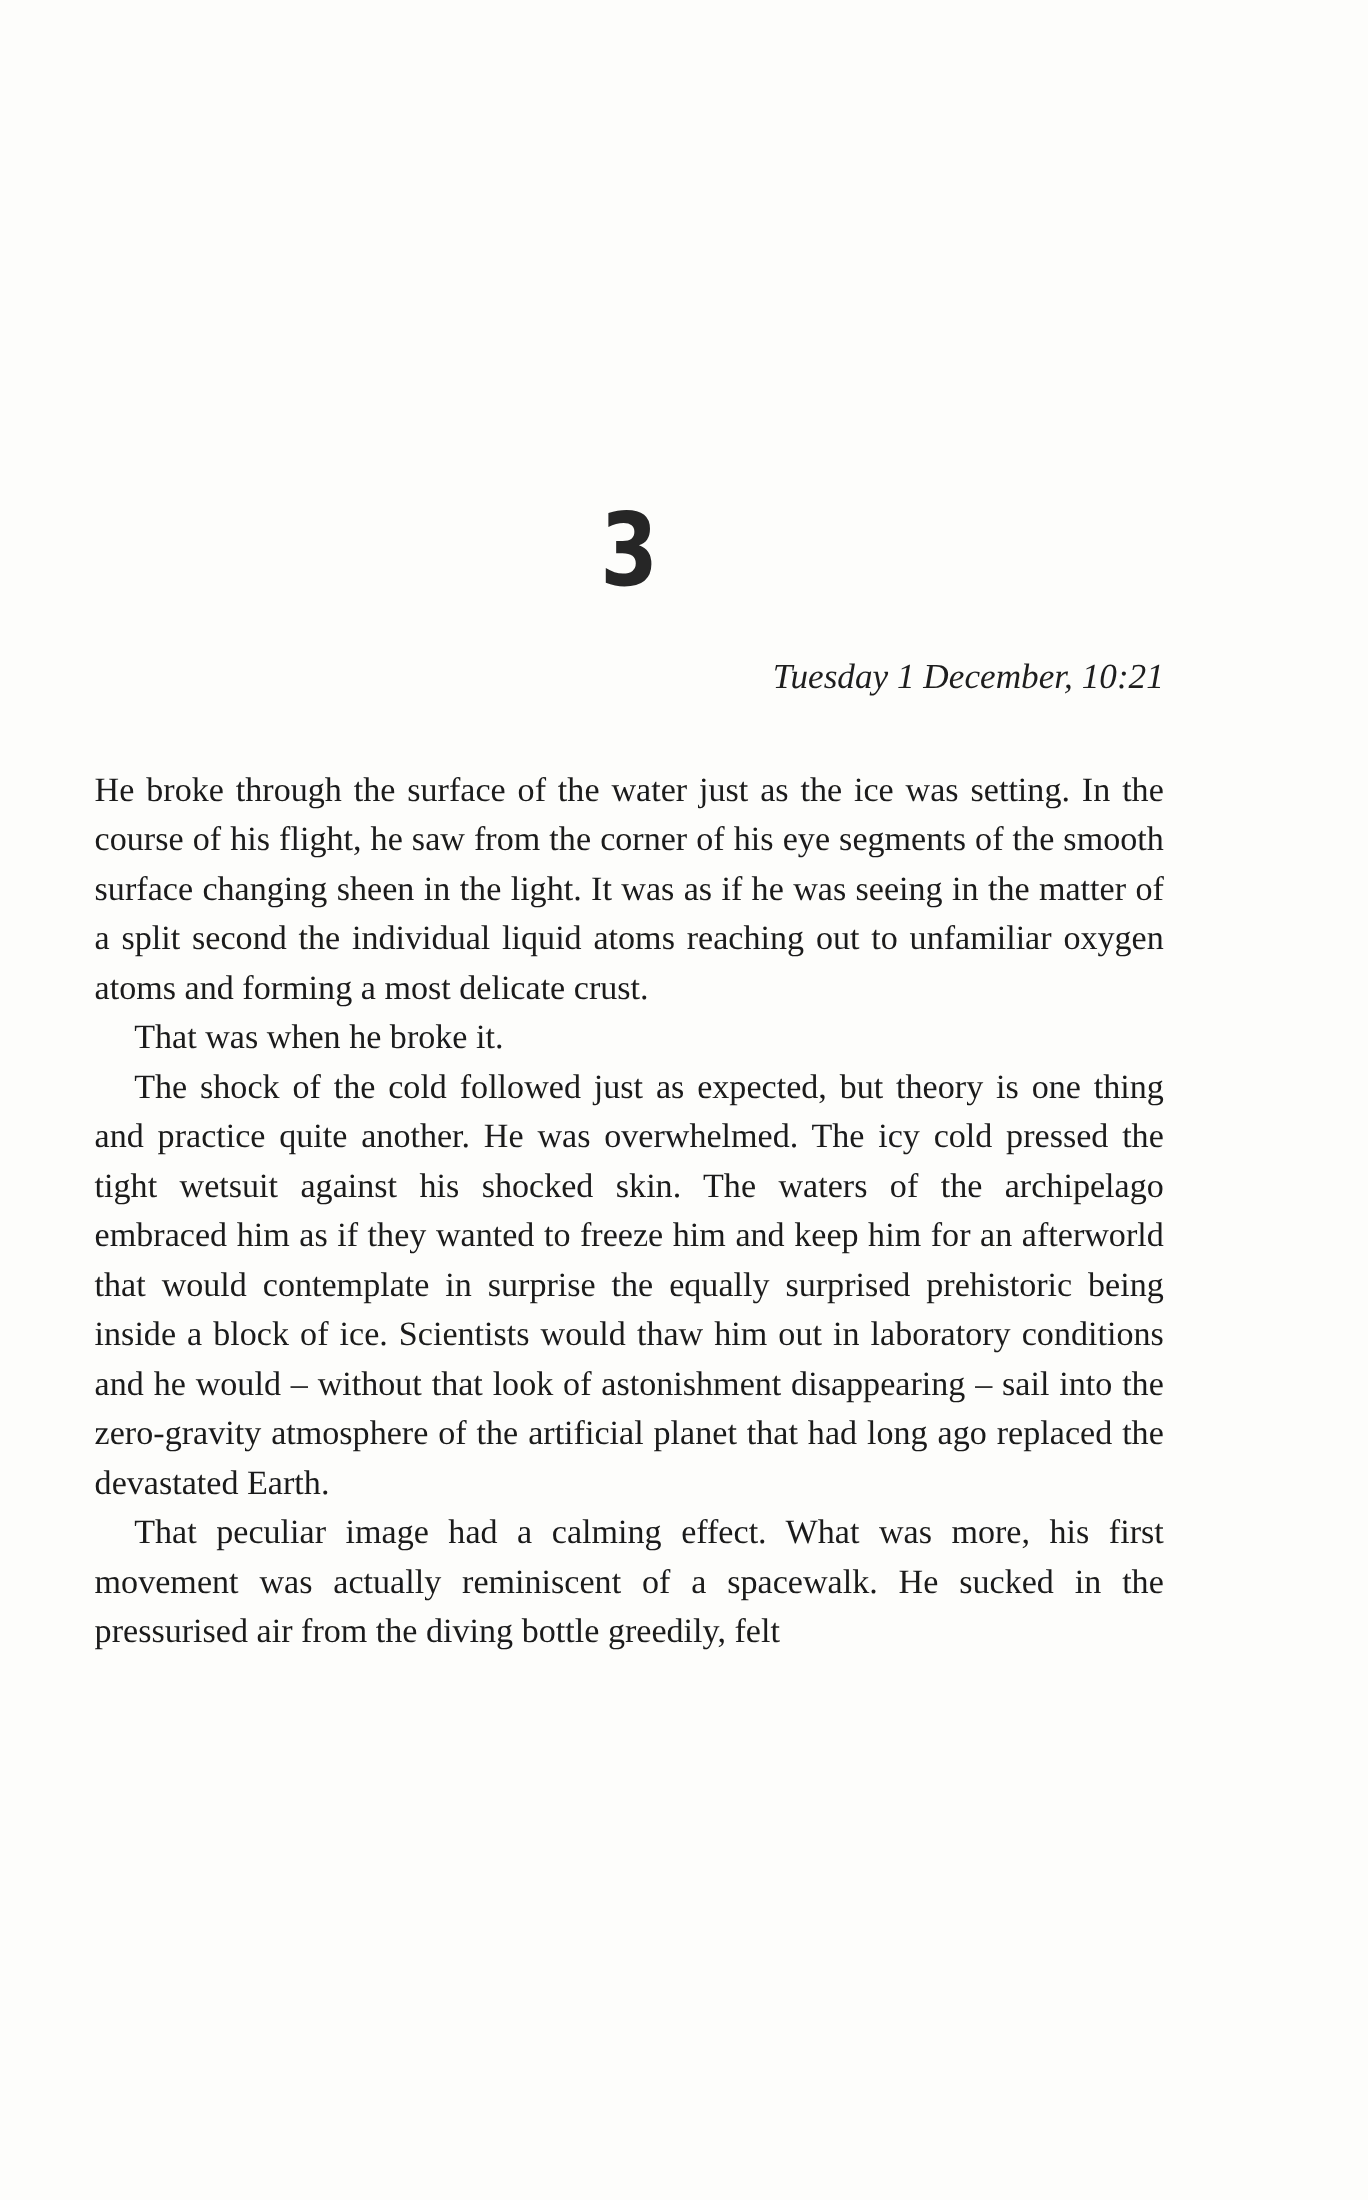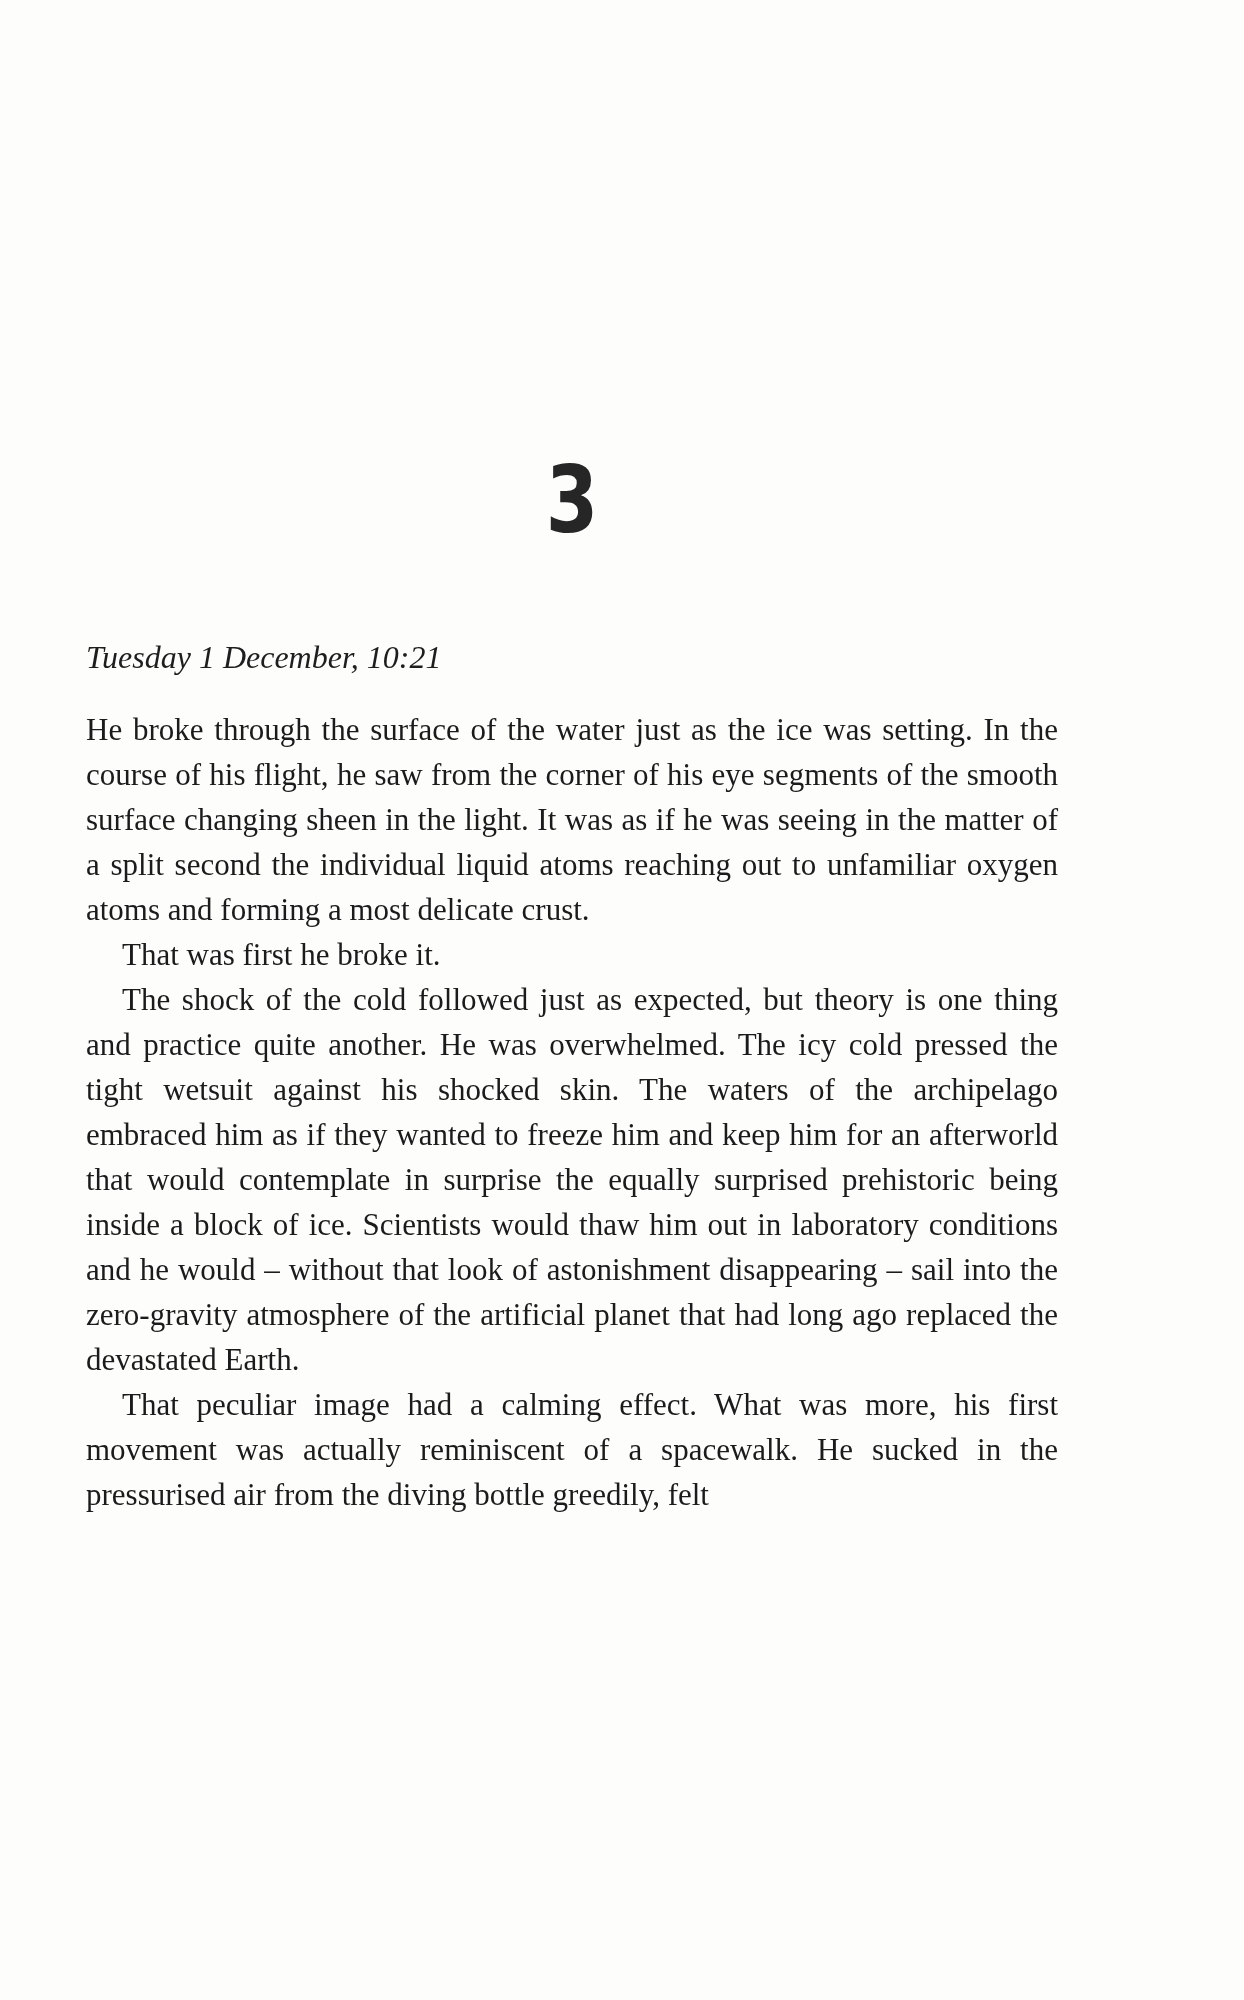--- a/index.html
+++ b/index.html
@@ -31,29 +31,29 @@
     font-family: "DejaVu Sans", sans-serif;
     font-weight: 700;
     font-size: 92px;
     line-height: 1;
     color: #262626;
     letter-spacing: 0;
     transform: scaleX(0.82);
     transform-origin: center;
   }
   .dateline {
-    margin-top: 91px;
+    margin-top: 48px;
     font-style: italic;
     font-size: 32px;
     line-height: 1.2;
     color: #1e1e1e;
-    text-align: left;
+    text-align: right;
   }
   .body-text {
-    margin-top: 31px;
+    margin-top: 62px;
     font-size: 31px;
     line-height: 45px;
     text-align: justify;
     color: #1b1b1b;
   }
   .body-text p {
     margin: 0;
     padding: 0;
   }
   .body-text p.indent {
@@ -73,18 +73,18 @@
 </style>
 </head>
 <body>
 
 <div class="page">
   <div class="text-block">
     <div class="chapter-number">3</div>
     <div class="dateline">Tuesday 1 December, 10:21</div>
     <div class="body-text">
         <p class="">He broke through the surface of the water just as the ice was setting. In the course of his flight, he saw from the corner of his eye segments of the smooth surface changing sheen in the light. It was as if he was seeing in the matter of a split second the individual liquid atoms reaching out to unfamiliar oxygen atoms and forming a most delicate crust.</p>
-        <p class="indent">That was first he broke it.</p>
+        <p class="indent">That was when he broke it.</p>
         <p class="indent">The shock of the cold followed just as expected, but theory is one thing and practice quite another. He was overwhelmed. The icy cold pressed the tight wetsuit against his shocked skin. The waters of the archipelago embraced him as if they wanted to freeze him and keep him for an afterworld that would contemplate in surprise the equally surprised prehistoric being inside a block of ice. Scientists would thaw him out in laboratory conditions and he would – without that look of astonishment disappearing – sail into the zero-gravity atmosphere of the artificial planet that had long ago replaced the devastated Earth.</p>
         <p class="indent">That peculiar image had a calming effect. What was more, his first movement was actually reminiscent of a spacewalk. He sucked in the pressurised air from the diving bottle greedily, felt</p>
       </div>
   </div>
 </div>
 
 </body></html>

